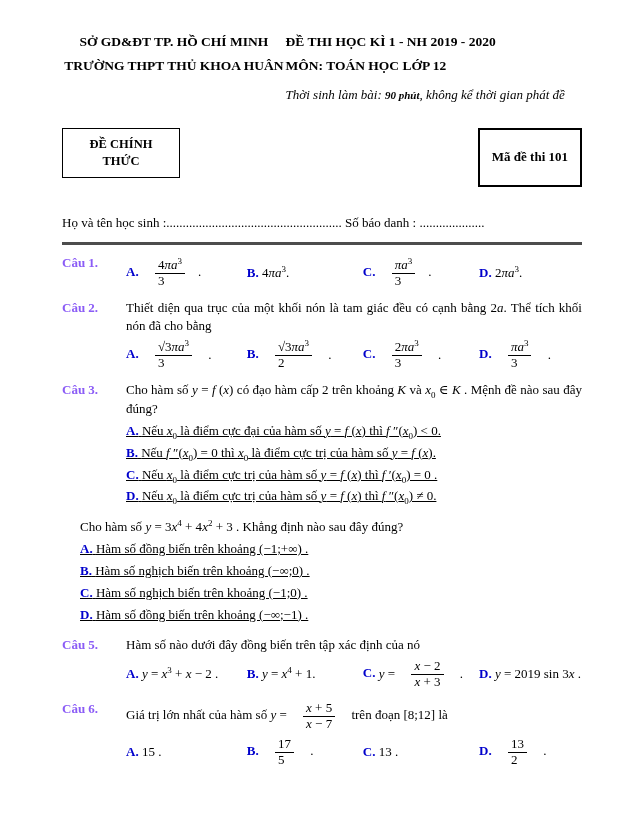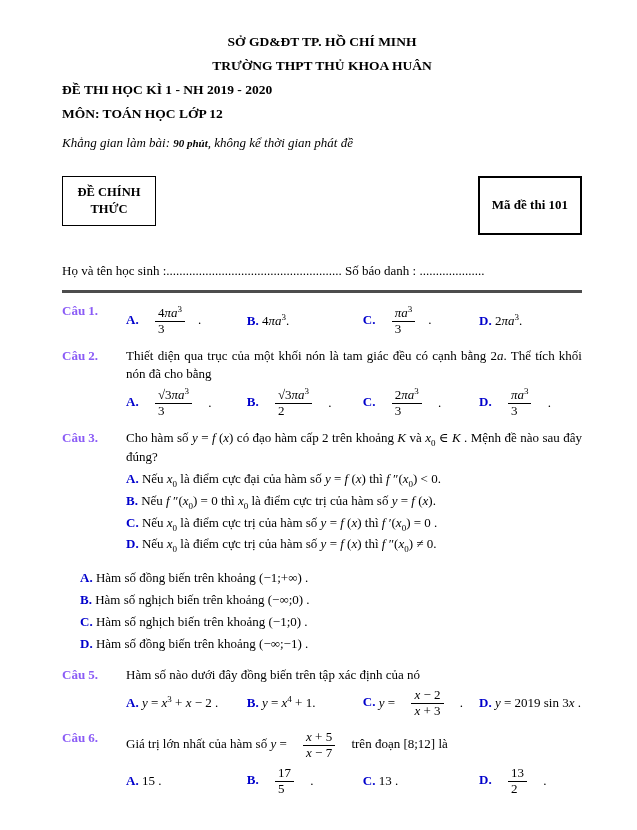--- a/index.html
+++ b/index.html
@@ -4,30 +4,30 @@
 <style>
   html,body{margin:0;padding:0;background:#888;}
   .page{
     width:637px;height:830px;background:#ffffff;margin:0 auto;
     font-family:"Liberation Serif","DejaVu Serif",serif;
     color:#000;box-sizing:border-box;
     padding:30px 55px 10px 62px;overflow:hidden;
     font-size:13px;line-height:1.45;
   }
   
-  .hdr{display:flex;flex-direction:column;}
+  .hdr{display:flex;}
   .hdr-left{flex:0 0 43%;text-align:center;}
   .hdr-right{flex:1;}
   .hdr b{display:block;font-size:13.5px;line-height:24px;}
   .time-note{font-style:italic;margin-top:5px;font-size:13px;white-space:nowrap;}
   .time-note b{display:inline;font-size:11px;}
   
   .boxes{display:flex;justify-content:space-between;align-items:flex-start;margin-top:21px;}
   .official-box{
-    border:1.5px solid #000;width:92px;min-height:30px;padding:7px 0;
+    border:1.5px solid #000;width:92px;min-height:30px;padding:7px 12px;
     text-align:center;font-weight:bold;font-size:12.5px;line-height:17px;
   }
   .code-box{
     border:2px solid #000;padding:18px 12px;font-weight:bold;font-size:13px;
   }
   
   .student-line{margin-top:27px;font-size:13px;}
   .rule{height:3px;background:#4d4d4d;margin-top:9px;}
   
   .section-title{font-weight:bold;margin-top:25px;font-size:13.5px;}
@@ -35,21 +35,21 @@
   .questions{margin-top:9px;}
   .question{display:flex;margin-top:9px;}
   .qlabel{flex:0 0 46px;font-weight:bold;color:#8b5cf6;white-space:nowrap;}
   .qcontent{flex:1;padding-left:18px;}
   .qbody{text-align:justify;}
   .opts{margin-top:3px;}
   .opts.row{display:grid;grid-template-columns:1.02fr 0.98fr 0.98fr 0.9fr;column-gap:4px;align-items:center;}
   .opts.stack .opt{margin:3px 0;}
   .okey{font-weight:bold;color:#0000cc;}
   .opt{white-space:nowrap;}
-  .opts.stack .opt{white-space:normal;}
+  .opts.stack .opt{white-space:normal;text-decoration:underline;}
   
   i{font-style:italic;}
   sup{font-size:9px;vertical-align:super;line-height:0;}
   sub{font-size:9px;vertical-align:sub;line-height:0;}
   .fr{display:inline-block;vertical-align:middle;text-align:left;line-height:1.15;margin:1px 13px;}
   .fr .n{display:block;padding:0 3px;}
   .fr .d{display:block;border-top:1px solid #000;padding:0 3px;}
 </style>
 </head>
 <body>
@@ -57,21 +57,21 @@
 <div class="page">
 
   <div class="hdr">
     <div class="hdr-left">
       <b>SỞ GD&amp;ĐT TP. HỒ CHÍ MINH</b>
       <b>TRƯỜNG THPT THỦ KHOA HUÂN</b>
     </div>
     <div class="hdr-right">
       <b>ĐỀ THI HỌC KÌ 1 - NH 2019 - 2020</b>
       <b>MÔN: TOÁN HỌC LỚP 12</b>
-      <div class="time-note"><span>Khẳng gian làm bài: </span><b>90 phút</b><span>, không kể thời gian phát đề</span></div>
+      <div class="time-note"><span>Thời sinh làm bài: </span><b>90 phút</b><span>, không kể thời gian phát đề</span></div>
     </div>
   </div>
 
   <div class="boxes">
     <div class="official-box">
       <span>ĐỀ CHÍNH</span><br>
       <span>THỨC</span>
     </div>
     <div class="code-box">Mã đề thi 101</div>
   </div>
@@ -111,20 +111,21 @@
           <div class="opts stack">
             <div class="opt"><span class="okey">A.</span> <span class="oval">Nếu <i>x</i><sub>0</sub> là điểm cực đại của hàm số <i>y</i> = <i>f</i> (<i>x</i>) thì <i>f</i> ″(<i>x</i><sub>0</sub>) &lt; 0.</span></div>
             <div class="opt"><span class="okey">B.</span> <span class="oval">Nếu <i>f</i> ″(<i>x</i><sub>0</sub>) = 0 thì <i>x</i><sub>0</sub> là điểm cực trị của hàm số <i>y</i> = <i>f</i> (<i>x</i>).</span></div>
             <div class="opt"><span class="okey">C.</span> <span class="oval">Nếu <i>x</i><sub>0</sub> là điểm cực trị của hàm số <i>y</i> = <i>f</i> (<i>x</i>) thì <i>f</i> ′(<i>x</i><sub>0</sub>) = 0 .</span></div>
             <div class="opt"><span class="okey">D.</span> <span class="oval">Nếu <i>x</i><sub>0</sub> là điểm cực trị của hàm số <i>y</i> = <i>f</i> (<i>x</i>) thì <i>f</i> ″(<i>x</i><sub>0</sub>) ≠ 0.</span></div>
           </div>
         </div>
       </div>
       <div class="question">
         <div class="qcontent">
+          <div class="qbody">Cho hàm số <i>y</i> = 3<i>x</i><sup>4</sup> + 4<i>x</i><sup>2</sup> + 3 . Khẳng định nào sau đây đúng?</div>
           <div class="opts stack">
             <div class="opt"><span class="okey">A.</span> <span class="oval">Hàm số đồng biến trên khoảng (−1;+∞) .</span></div>
             <div class="opt"><span class="okey">B.</span> <span class="oval">Hàm số nghịch biến trên khoảng (−∞;0) .</span></div>
             <div class="opt"><span class="okey">C.</span> <span class="oval">Hàm số nghịch biến trên khoảng (−1;0) .</span></div>
             <div class="opt"><span class="okey">D.</span> <span class="oval">Hàm số đồng biến trên khoảng (−∞;−1) .</span></div>
           </div>
         </div>
       </div>
       <div class="question">
         <div class="qlabel">Câu 5.</div>

